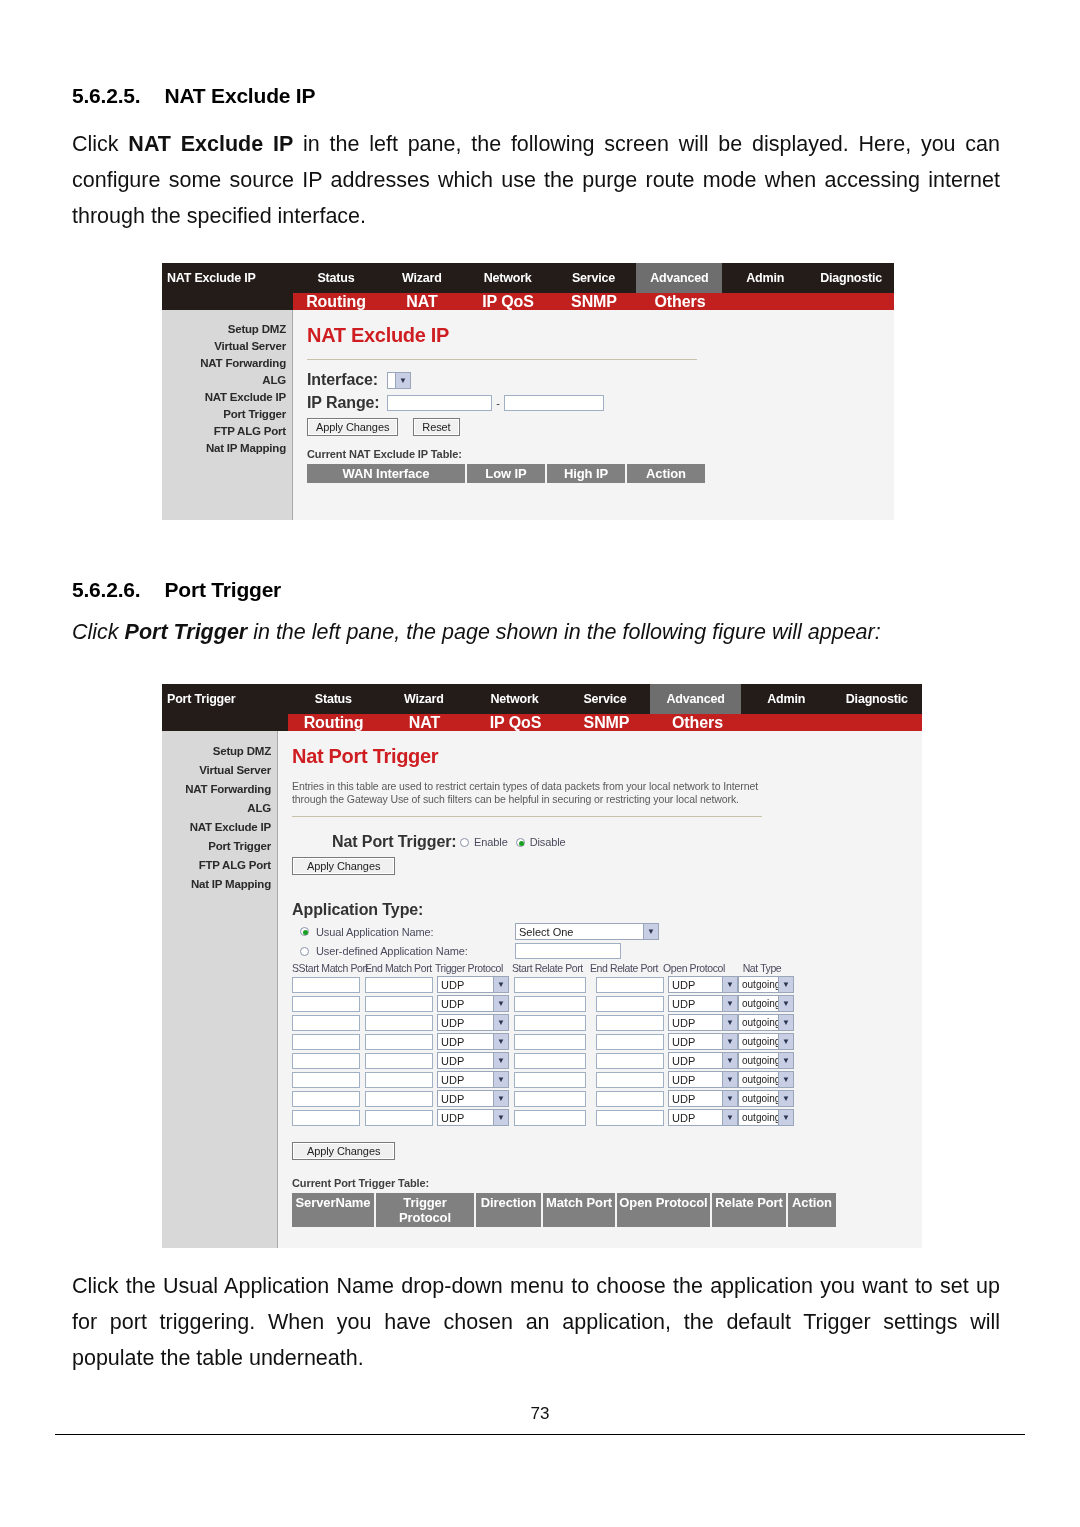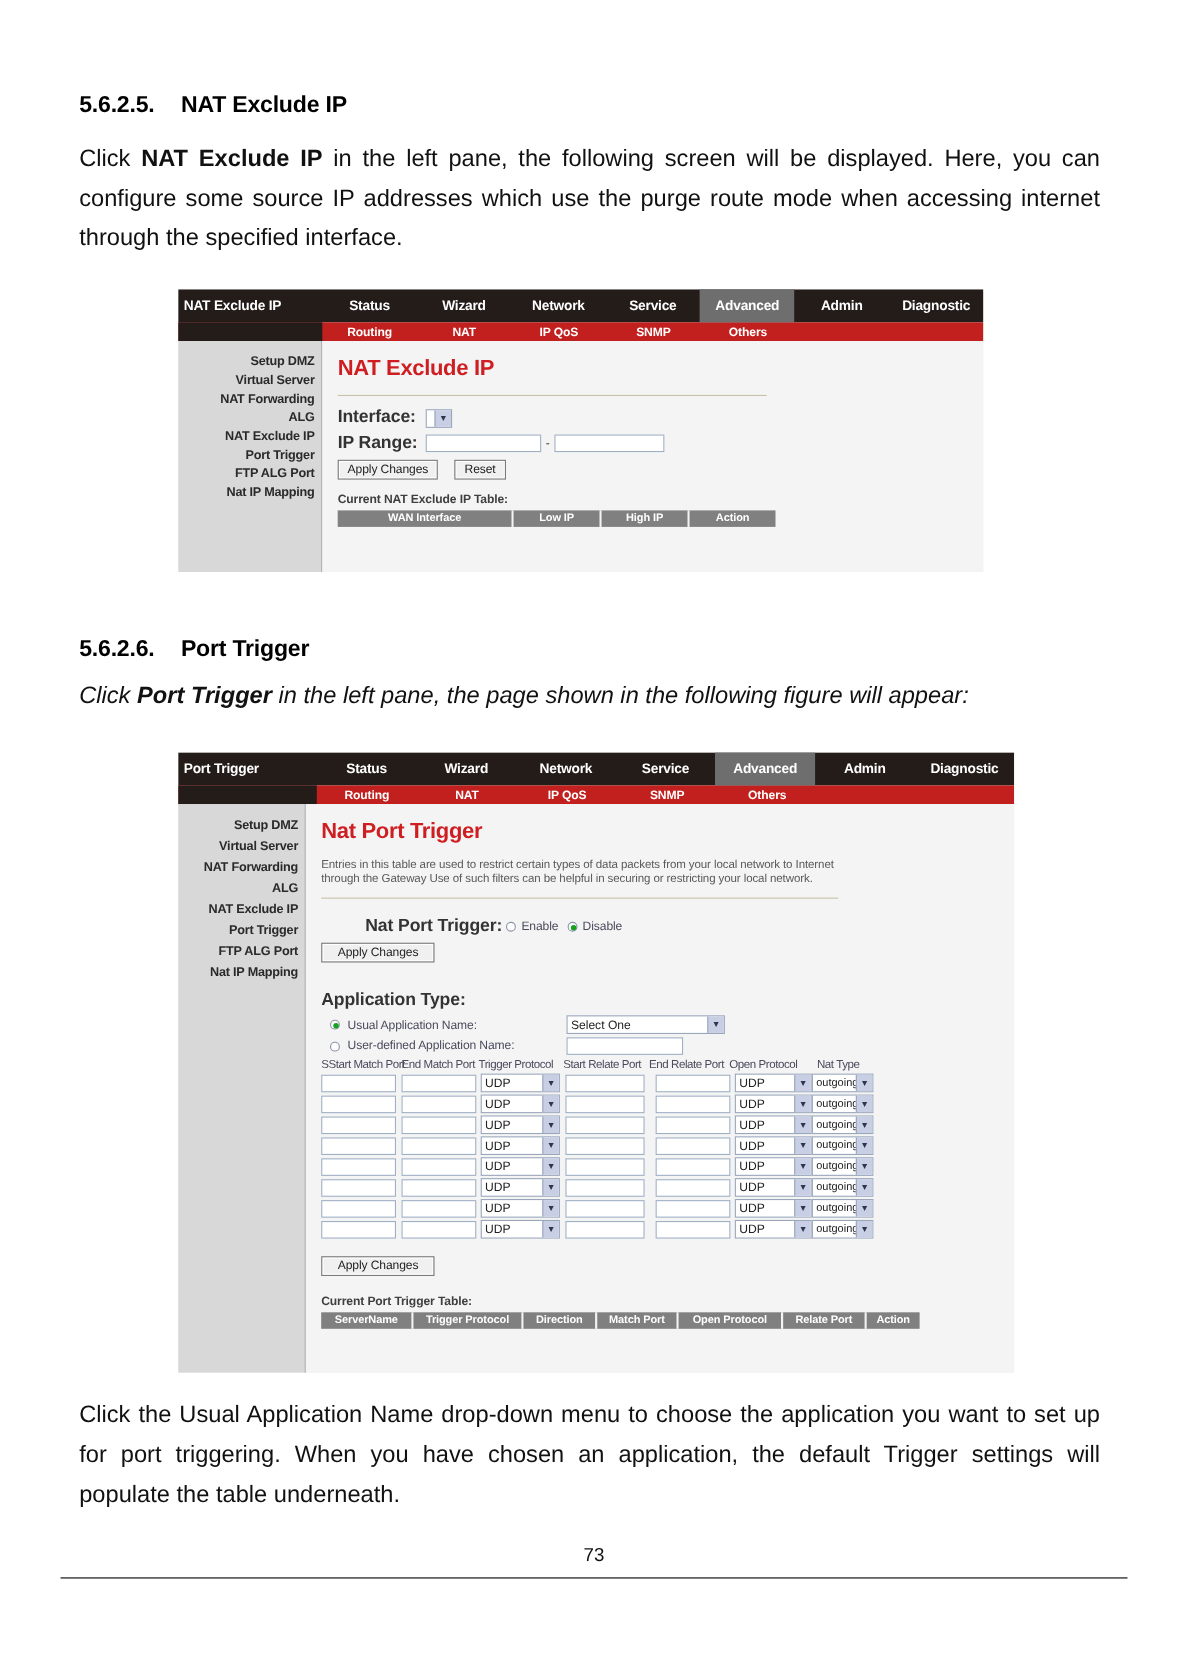--- a/index.html
+++ b/index.html
@@ -58,21 +58,21 @@
     flex:1; display:flex; align-items:center; justify-content:center;
     color:#ffffff; font-weight:bold; font-size:12.5px;
     letter-spacing:-0.2px;
   }
   .shot .topnav .item.active { background:#6e6e6e; color:#ffffff; }
 
   .shot .subnav { display:flex; height:17px; background:#c1201f; }
   .shot .subnav .spacer { background:#231c19; }
   .shot .subnav .item {
     display:flex; align-items:center; justify-content:center;
-    color:#ffffff; font-weight:bold; font-size:11px;
+    color:#ffffff; font-weight:bold; font-size:16px;
     letter-spacing:-0.1px;
   }
 
   .shot .body { display:flex; }
   .shot .sidebar {
     background:#d8d8d8;
     border-right:1px solid #a9a9a9;
     padding-top:10px;
   }
   .shot .sidebar .sb-item {
@@ -120,21 +120,21 @@
     border:1px solid #8a93a8; background:#ffffff;
     display:inline-block; position:relative; vertical-align:middle;
   }
   .radio.on::after {
     content:""; position:absolute; left:2px; top:2px;
     width:5px; height:5px; border-radius:50%; background:#18a020;
   }
   .tbl-header { display:flex; }
   .tbl-header .th {
     background:#808080; color:#ffffff;
-    font-size:10px; font-weight:bold; letter-spacing:-0.1px;
+    font-size:13px; font-weight:bold; letter-spacing:-0.1px;
     text-align:center; padding:2px 0;
     border-right:2px solid #f4f4f4;
   }
   .small-cap { font-size:11px; color:#3f3f3f; font-weight:bold; letter-spacing:-0.1px; }
   .colhead { font-size:10.5px; color:#4b4b5e; letter-spacing:-0.4px; white-space:nowrap; }
   .trow { display:flex; align-items:center; }
 </style>
 </head>
 <body>
 

